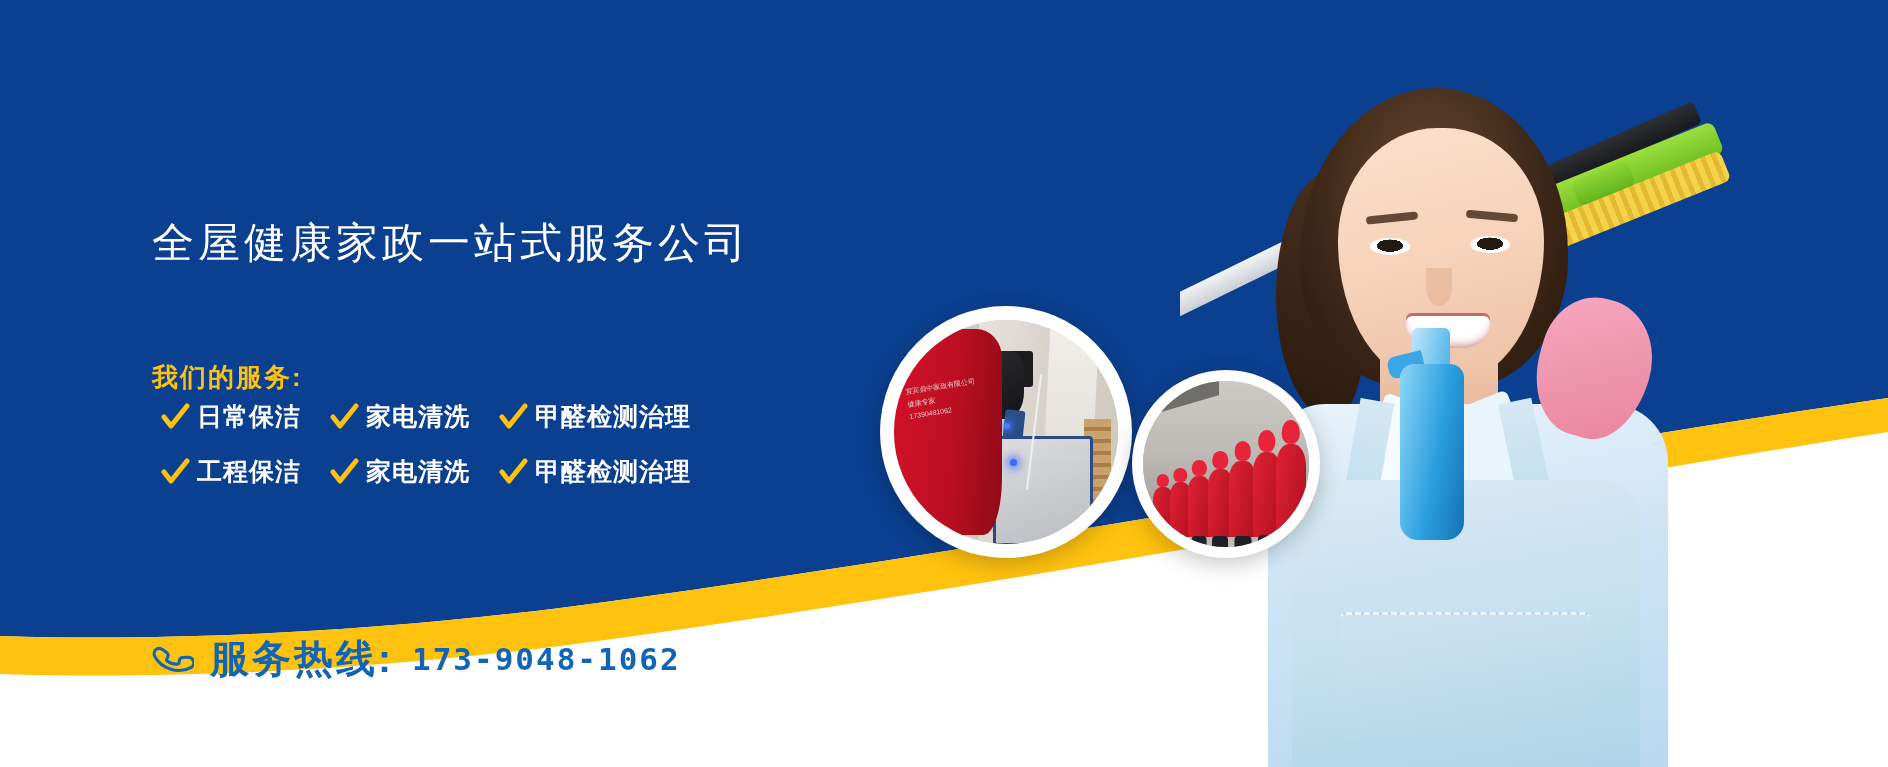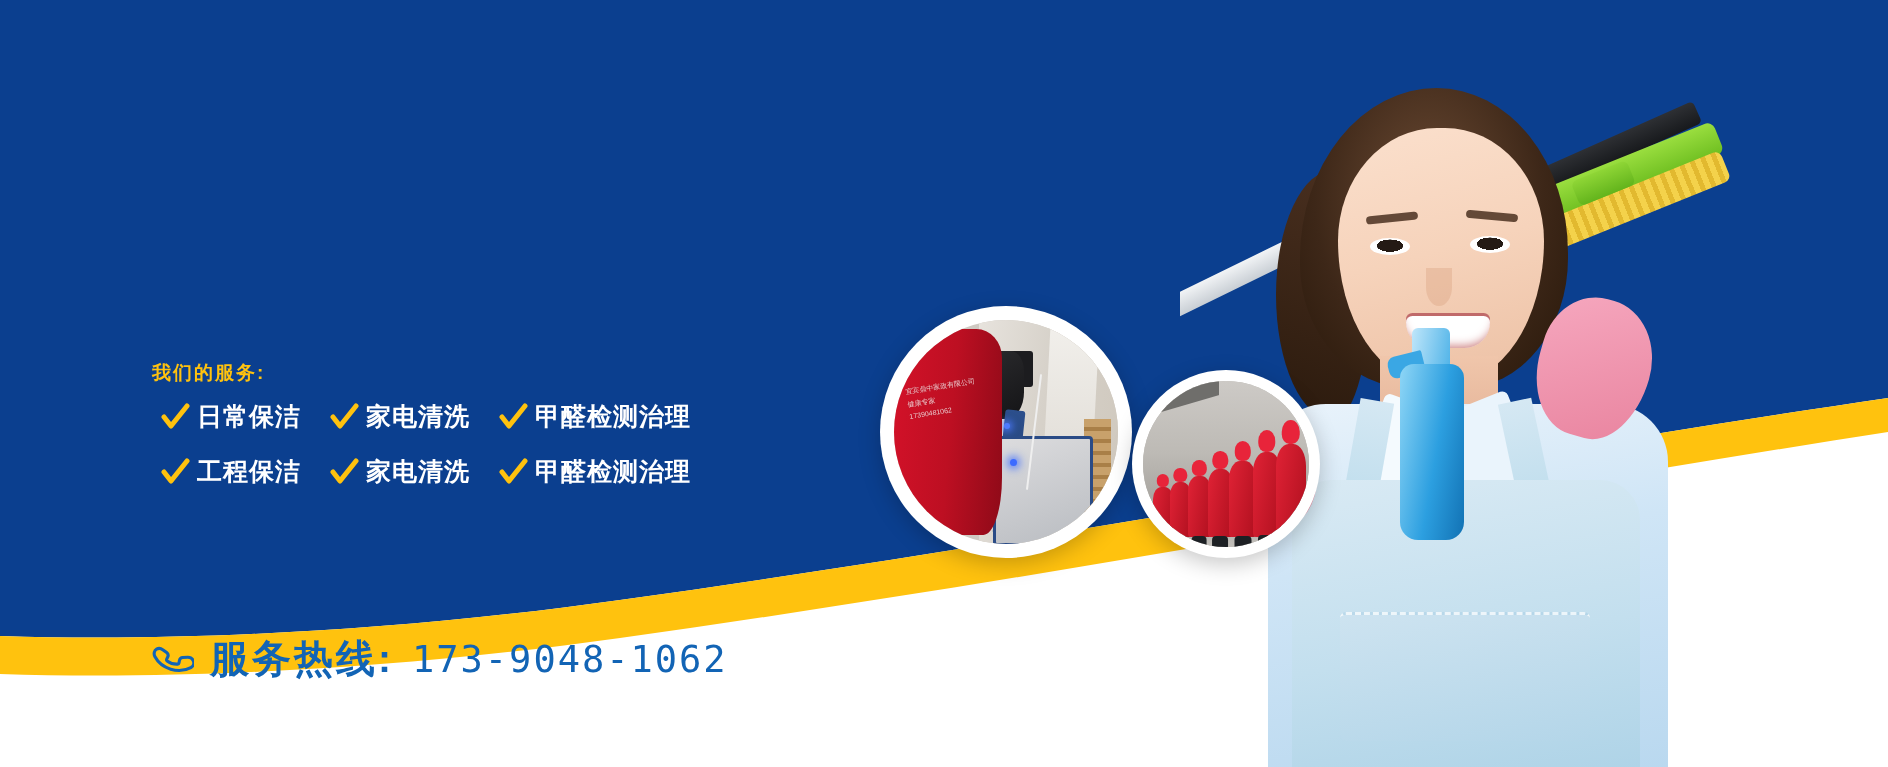--- a/index.html
+++ b/index.html
@@ -23,21 +23,21 @@
     text-shadow:0 3px 10px rgba(0,0,0,.25);
     white-space:nowrap;
   }
   .subheadline{
     position:absolute;left:152px;top:222px;
     font-size:42px;line-height:1;font-weight:500;color:#ffffff;
     letter-spacing:4px;white-space:nowrap;
   }
   .services-label{
     position:absolute;left:152px;top:360px;
-    font-size:19px;font-weight:bold;color:#ffc20e;letter-spacing:2px;
+    font-size:26px;font-weight:bold;color:#ffc20e;letter-spacing:2px;
     white-space:nowrap;
   }
   .svc-row{
     position:absolute;display:flex;align-items:flex-end;white-space:nowrap;
   }
   .svc-row.row1{left:160px;top:400px;}
   .svc-row.row2{left:160px;top:455px;}
   .svc-item{display:flex;align-items:center;margin-right:28px;}
   .svc-item .tick{
     display:inline-block;width:30px;height:30px;margin-right:7px;flex:0 0 auto;
@@ -46,21 +46,21 @@
     font-size:25px;font-weight:bold;color:#ffffff;letter-spacing:1px;
   }
   .hotline{
     position:absolute;left:150px;top:632px;display:flex;align-items:center;white-space:nowrap;
   }
   .hotline .ph-icon{display:inline-block;width:44px;height:44px;margin-right:16px;flex:0 0 auto;}
   .hotline .ht-label{
     font-size:39px;font-weight:bold;color:#1264b5;letter-spacing:3px;
   }
   .hotline .ht-number{
-    font-size:37px;font-weight:normal;color:#1264b5;letter-spacing:2px;margin-left:18px;
+    font-size:31px;font-weight:bold;color:#1264b5;letter-spacing:2px;margin-left:18px;
     font-family:"DejaVu Sans Mono","Liberation Mono",monospace;
   }
 
   
   .photo-circle{
     position:absolute;border-radius:50%;background:#ffffff;
     box-shadow:0 6px 22px rgba(0,0,0,.22);
     display:flex;align-items:center;justify-content:center;
   }
   .photo-circle .inner{
@@ -280,20 +280,21 @@
             <b></b>
           </div>
         <div class="pb-person" style="left:80%;width:18%;height:56%;">
             <i></i>
             <b></b>
           </div>
       </div>
     </div>
   </div>
 
+  <div class="subheadline">全屋健康家政一站式服务公司</div>
 
   <div class="services-label">我们的服务:</div>
 
   <div class="svc-row row1">
     <div class="svc-item">
       <span class="tick">
         <svg viewBox="0 0 30 30" width="30" height="30">
             <path d="M4 15 L11 24 L27 4" fill="none" stroke="#ffc20e" stroke-width="5" stroke-linecap="round" stroke-linejoin="round"></path>
           </svg>
       </span>

